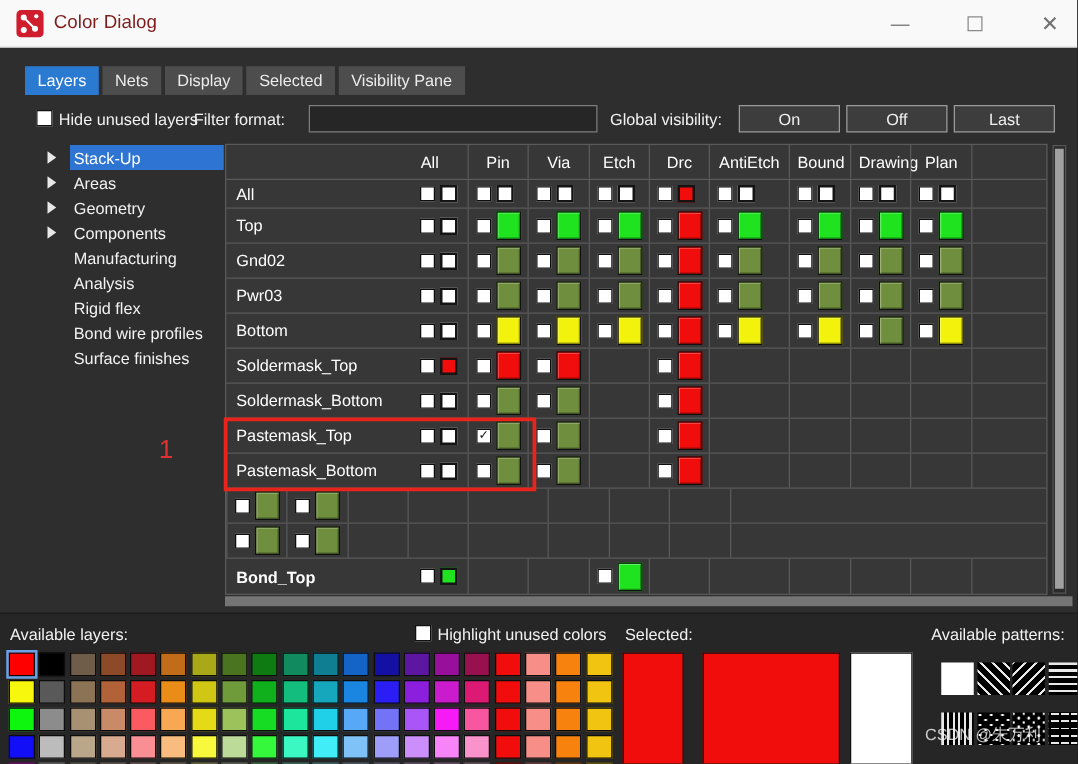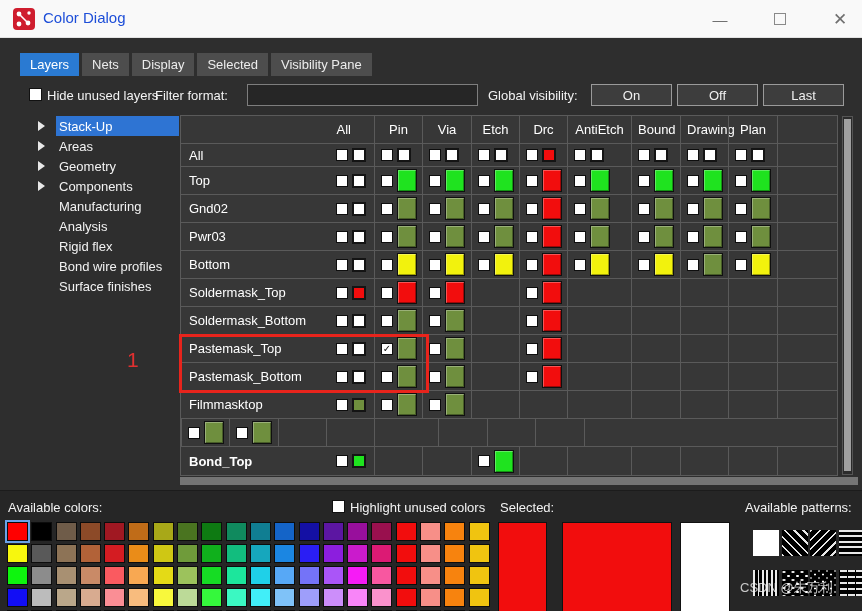--- a/index.html
+++ b/index.html
@@ -2,21 +2,21 @@
 <html><head>
 <meta charset="utf-8">
 <style>
   html,body{margin:0;padding:0;background:#1a1a1a;}
   *{box-sizing:border-box;font-family:"Liberation Sans",sans-serif;}
   .app{position:relative;width:862px;height:611px;background:#2e2e2e;overflow:hidden;}
 
   
   .titlebar{position:absolute;left:0;top:0;width:862px;height:38px;background:#f9f9f9;border-bottom:1px solid #e3e3e3;}
   .app-icon{position:absolute;left:13px;top:8px;width:22px;height:22px;}
-  .win-title{position:absolute;left:43px;top:9px;font-size:15px;color:#1d4ed8;}
+  .win-title{position:absolute;left:43px;top:9px;font-size:15px;color:#7f1d1d;}
   .winbtn{position:absolute;top:0;width:44px;height:38px;display:flex;align-items:center;justify-content:center;color:#707070;font-size:15px;}
   .btn-min{left:698px;}
   .btn-max{left:758px;}
   .btn-close{left:818px;font-size:17px;}
   .max-box{width:12px;height:12px;border:1px solid #8a8a8a;}
 
   
   .tabbar{position:absolute;left:20px;top:53px;display:flex;gap:3px;}
   .tab{height:23px;padding:0 10px;display:flex;align-items:center;background:#4d4d4d;color:#ececec;font-size:13px;}
   .tab.active{background:#2a7ad2;color:#fff;}
@@ -606,27 +606,20 @@
             <span class="sw-lg" style="background: rgb(242, 13, 13);"></span>
           </span>
         </div>
         <div class="tcell" style="width: 64px;"></div>
         <div class="tcell" style="width: 49px;"></div>
         <div class="tcell" style="width: 48px;"></div>
         <div class="tcell" style="width: 49px;"></div>
         <div class="tcell" style="width: 61px;"></div>
       </div>
       <div class="trow" style="height: 28px;">
-        <div class="labelcell" style="width: 193px;">
-          <span>Filmmasktop</span>
-          <span class="pair">
-            <span class="cb"></span>
-            <span class="sw-sm" style="background: rgb(111, 143, 62);"></span>
-          </span>
-        </div>
         <div class="tcell" style="width: 48px;">
           <span class="pair">
             <span class="cb"></span>
             <span class="sw-lg" style="background: rgb(111, 143, 62);"></span>
           </span>
         </div>
         <div class="tcell" style="width: 49px;">
           <span class="pair">
             <span class="cb"></span>
             <span class="sw-lg" style="background: rgb(111, 143, 62);"></span>
@@ -685,21 +678,21 @@
         <div class="tcell" style="width: 61px;"></div>
       </div>
     </div>
 
   <div class="vscroll">
       <div class="vthumb"></div>
     </div>
   <div class="hscroll"></div>
 
   <div class="bottom">
-    <div class="bottom-label" style="left:8px;top:9px;">Available colors:</div>
+    <div class="bottom-label" style="left:8px;top:9px;">Available layers:</div>
     <div class="cbx hl-cbx"></div>
     <div class="bottom-label" style="left:350px;top:9px;">Highlight unused colors</div>
     <div class="bottom-label" style="left:500px;top:9px;">Selected:</div>
     <div class="bottom-label" style="left:745px;top:9px;">Available patterns:</div>
     <div class="palette">
         <div class="pcell sel" style="background: rgb(255, 0, 0);"></div>
         <div class="pcell" style="background: rgb(0, 0, 0);"></div>
         <div class="pcell" style="background: rgb(111, 92, 73);"></div>
         <div class="pcell" style="background: rgb(140, 74, 40);"></div>
         <div class="pcell" style="background: rgb(160, 24, 34);"></div>

